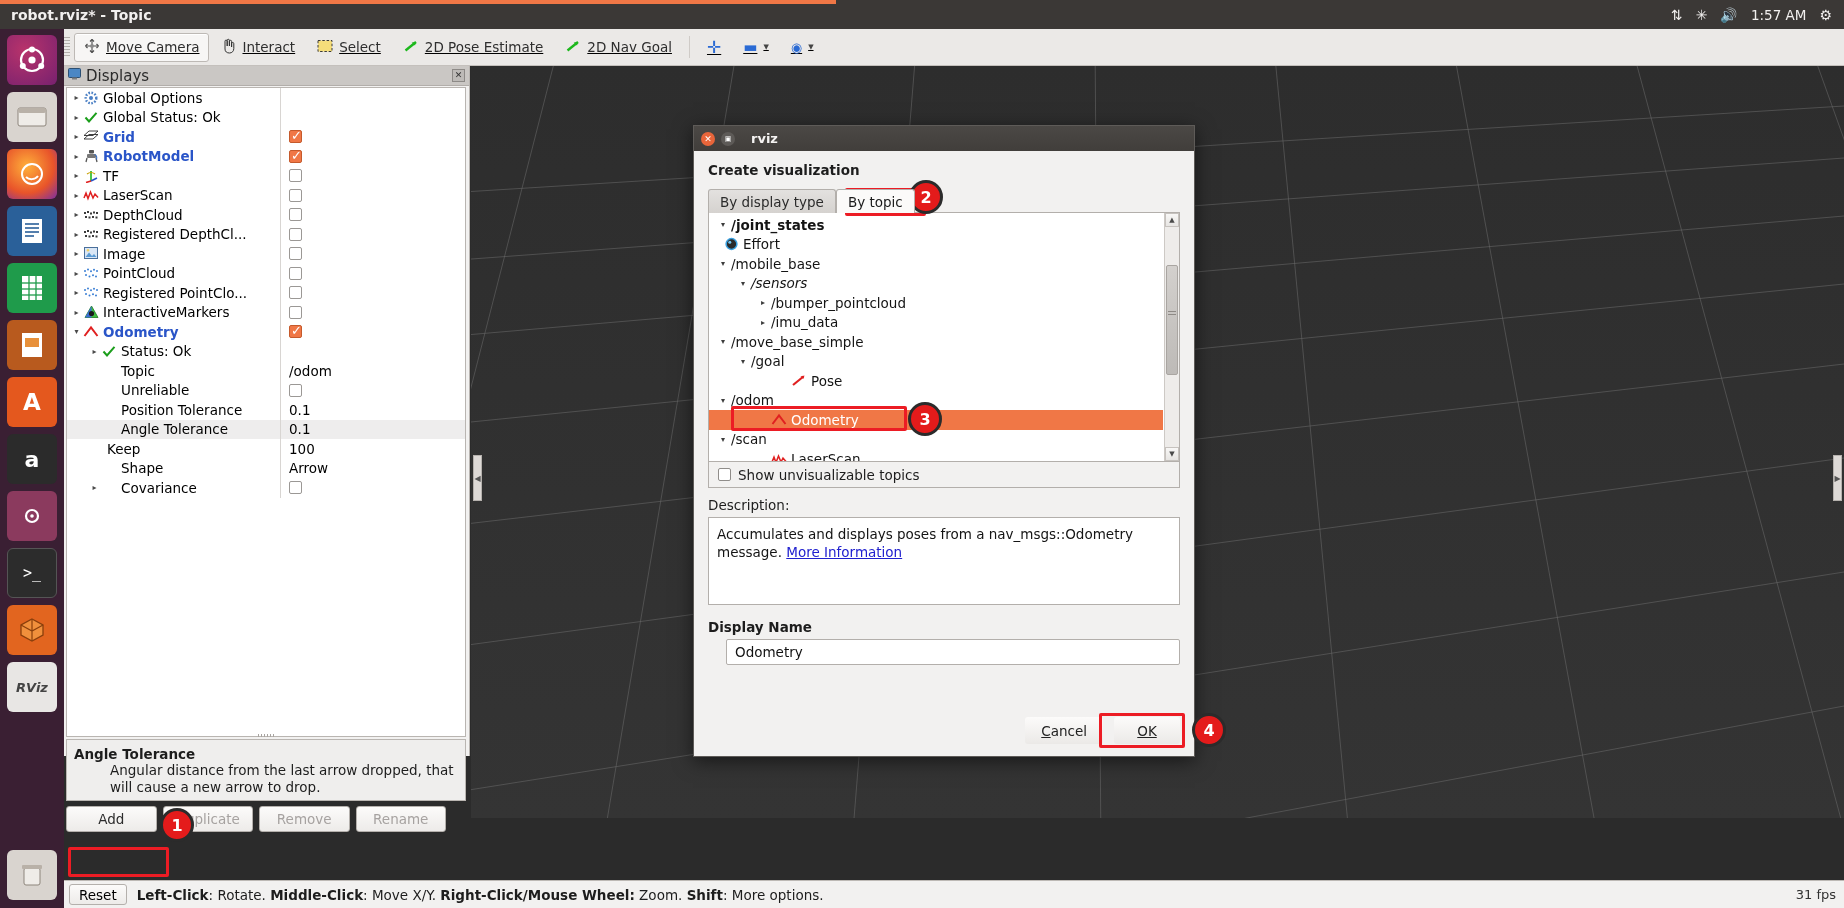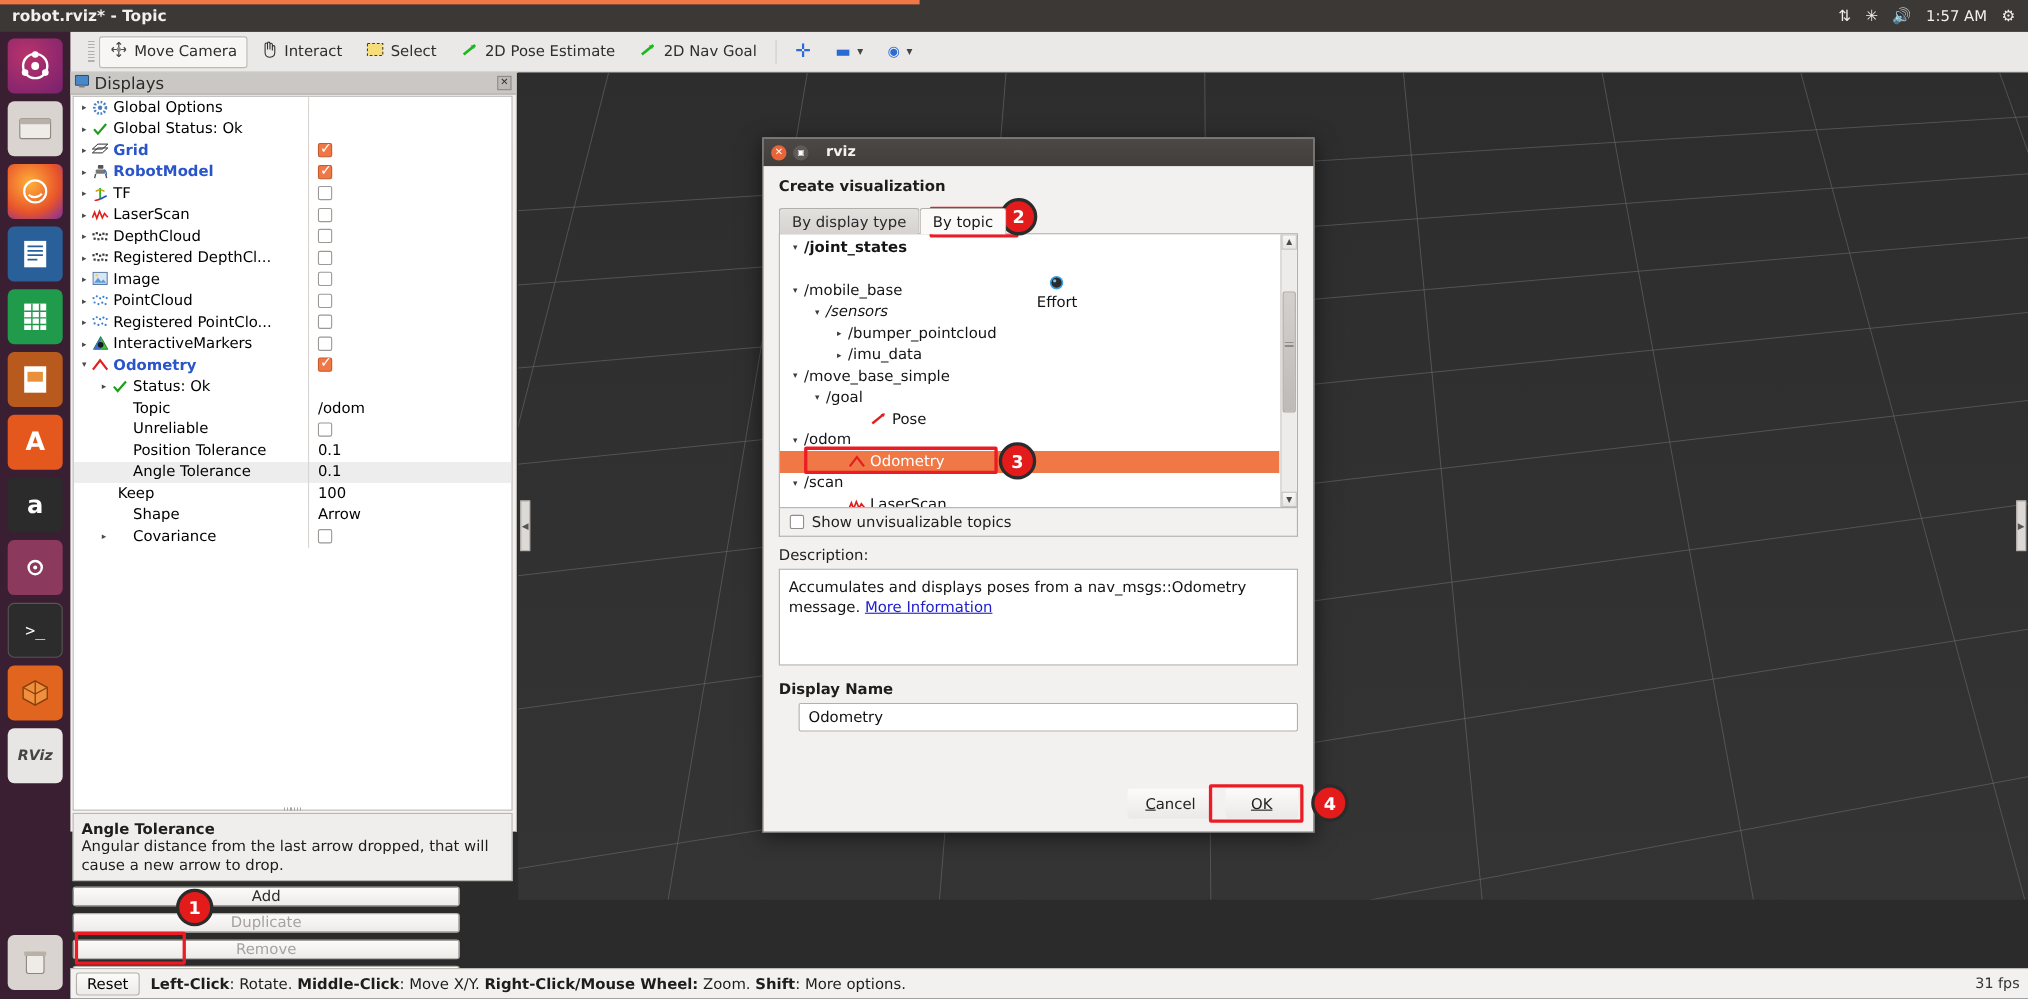--- a/index.html
+++ b/index.html
@@ -32,21 +32,21 @@
     width:50px; height:50px; border-radius:6px; display:flex;
     align-items:center; justify-content:center; font-size:21px; color:#fff;
     position:relative; flex:0 0 auto;
   }
   .launch-icon svg { display:block; }
 
   
   #toolbar {
     position:absolute; left:64px; top:29px; width:1780px; height:37px;
     background:#ebe9e7; border-bottom:1px solid #c4c0bc;
-    display:flex; align-items:center; padding-left:16px; gap:2px;
+    display:flex; align-items:center; padding-left:0; gap:2px;text-decoration:underline;
   }
   .tool-btn {
     display:flex; align-items:center; gap:6px; height:29px; padding:0 9px;
     font-size:13.5px; color:#2e2e2e; border:1px solid transparent; border-radius:3px;
     white-space:nowrap;
   }
   .tool-btn.active { background:#f7f6f5; border:1px solid #bdb9b5; box-shadow:0 1px 0 #fff inset; }
   .tool-sep { width:1px; height:22px; background:#cfcbc7; margin:0 5px; }
   .grip { width:6px; height:20px; margin-right:2px;
     background-image:repeating-linear-gradient(to bottom,#b3afab 0 1px, transparent 1px 3px);}
@@ -84,28 +84,28 @@
   .cbx { width:13px; height:13px; border:1px solid #9b9895; background:#fff; border-radius:2px; }
   .cbx.on { background:#f07746; border-color:#c55a2c; position:relative; }
   .cbx.on:after { content:"✓"; position:absolute; left:1px; top:-3px; font-size:13px; color:#fff; }
 
   
   #desc-panel {
     position:absolute; left:2px; top:673px; width:400px; height:62px;
     background:#efeeed; border:1px solid #b9b5b1; padding:6px 7px; font-size:13.5px; color:#1d1d1d;
   }
   #desc-panel .d-title { font-weight:bold; }
-  #desc-panel .d-body { line-height:1.25; }
+  #desc-panel .d-body { line-height:1.25;margin-left:36px; }
   #dock-splitter { position:absolute; left:2px; top:666px; width:400px; height:7px;
      display:flex; align-items:center; justify-content:center; }
   #dock-splitter i { display:block; width:16px; height:3px;
      background-image:repeating-linear-gradient(to right,#a8a4a0 0 1px,transparent 1px 3px); }
 
   #btn-row {
-    position:absolute; left:2px; top:740px; width:352px; height:26px; display:flex; gap:6px;flex-direction:column;
+    position:absolute; left:2px; top:740px; width:380px; height:26px; display:flex; gap:6px;
   }
   .dock-btn {
     flex:1; border:1px solid #b4b0ac; border-radius:3px; background:linear-gradient(#fcfbfa,#edebe9);
     font-size:13.5px; color:#2c2c2c; display:flex; align-items:center; justify-content:center;
   }
   .dock-btn.disabled { color:#a6a2a0; }
 
   
   #view3d {
     position:absolute; left:471px; top:66px; width:1373px; height:752px;
@@ -787,21 +787,21 @@
       <div class="tab">By display type</div>
       <div class="tab sel">By topic</div>
     </div>
 
     <div id="topic-tree">
       <div id="tt-rows" style="position:absolute;left:0;top:2px;right:16px;">
           <div class="tt-row" style="padding-left: 8px;">
             <span class="tt-arrow">▾</span>
             <span style="margin-left: 2px; font-weight: bold;">/joint_states</span>
           </div>
-          <div class="tt-row" style="padding-left: 48px; flex-direction: column;">
+          <div class="tt-row" style="">
             <span class="tt-arrow"></span>
             <span class="tt-ico">
               <span style="display: flex; align-items: center; justify-content: center;">
                 <svg width="15" height="14" viewBox="0 0 15 14">
                   <circle cx="7.5" cy="7" r="5.4" fill="#2b2b2b" stroke="#3aa0e0" stroke-width="1.5"></circle>
                   <circle cx="5.8" cy="5.3" r="1.5" fill="#6fc5f0"></circle>
                 </svg>
               </span>
             </span>
             <span style="margin-left: 2px;">Effort</span>

